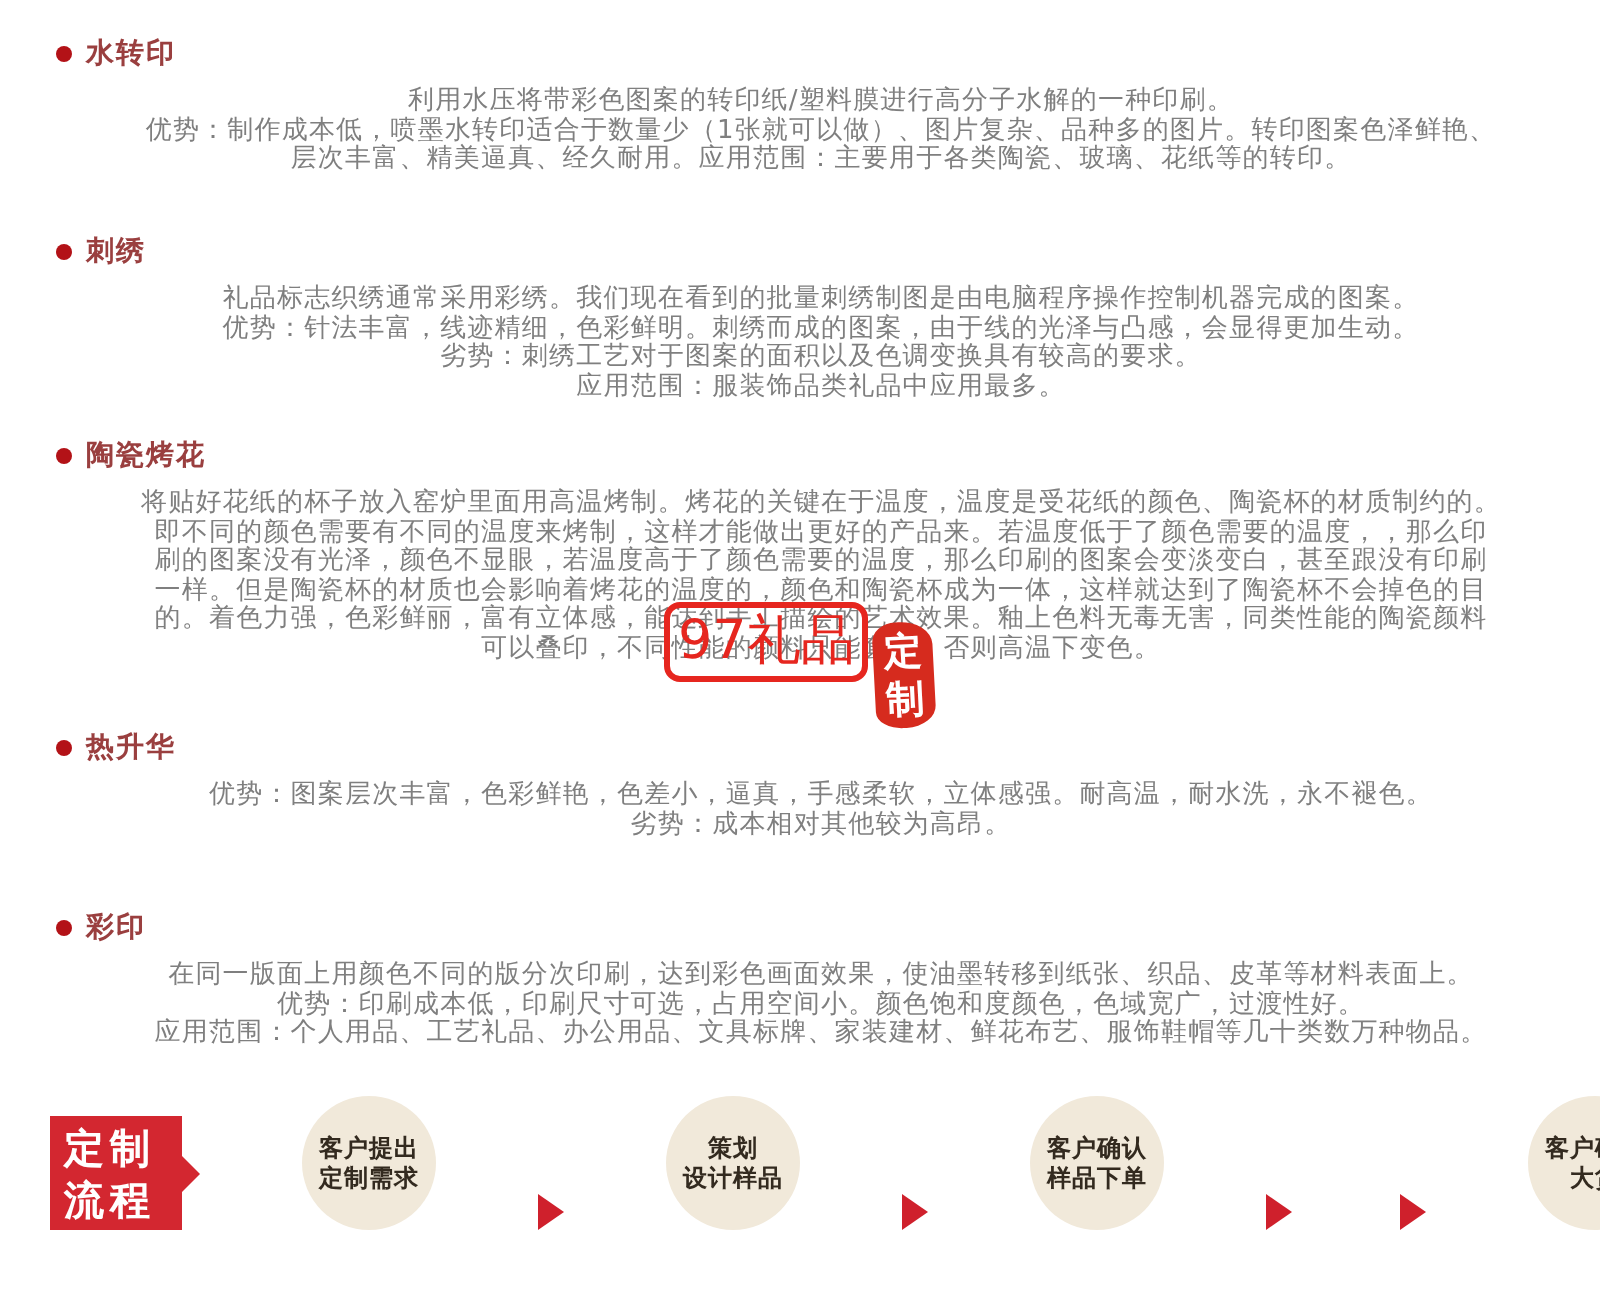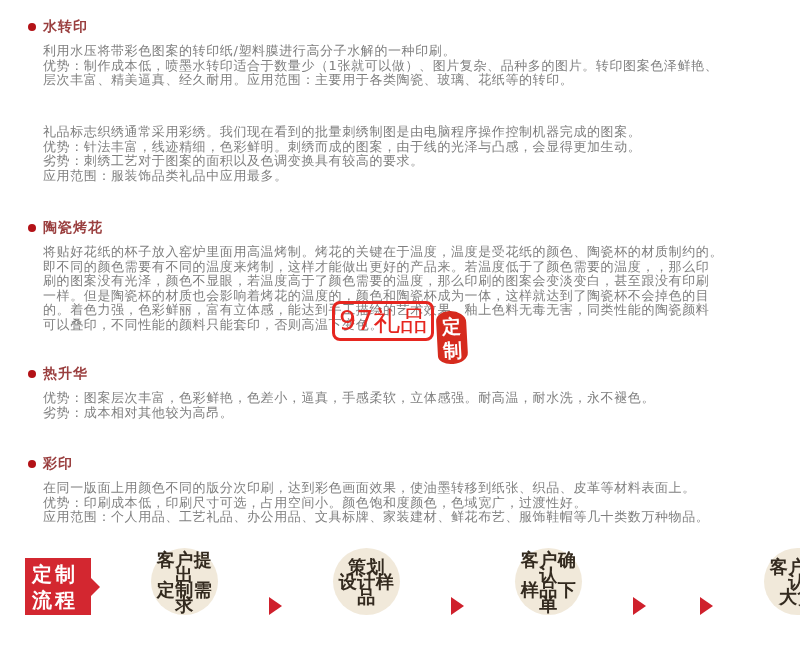--- a/index.html
+++ b/index.html
@@ -13,21 +13,21 @@
   .bullet{
     width:8px;height:8px;border-radius:50%;
     background:#b31217;margin-right:7px;flex:0 0 auto;
   }
   .sec-title{
     color:#9a3f3f;font-size:14px;font-weight:bold;letter-spacing:1px;
   }
   .sec-body{
     margin-top:8px;margin-left:15px;
     color:#7f7f7f;font-size:13px;line-height:14.6px;
-    letter-spacing:0.6px;white-space:nowrap;
+    letter-spacing:0.6px;white-space:nowrap;text-align:center;
   }
   .sec-body div{height:14.6px;}
 
   
   .watermark{
     position:absolute;left:332px;top:301px;z-index:5;
     border:3px solid #e6261f;border-radius:8px;
     color:#e6261f;font-size:27px;font-weight:normal;
     padding:0 4px;line-height:34px;letter-spacing:0px;
     background:transparent;
@@ -55,21 +55,21 @@
   }
   .flow-label .tip{
     position:absolute;right:-9px;top:50%;margin-top:-9px;
     width:0;height:0;
     border-top:9px solid transparent;border-bottom:9px solid transparent;
     border-left:9px solid #d32730;
   }
   .step{
     width:67px;height:67px;border-radius:50%;background:#f1e9da;
     display:flex;flex-direction:column;align-items:center;justify-content:center;
-    color:#332a1f;font-size:18px;font-weight:bold;line-height:15px;
+    color:#332a1f;font-size:12px;font-weight:bold;line-height:15px;
     text-align:center;flex:0 0 auto;letter-spacing:0.5px;
   }
   .step.first{margin-left:12px;}
   .arrow{
     width:0;height:0;flex:0 0 auto;margin:0 3px;
     border-top:9px solid transparent;border-bottom:9px solid transparent;
     border-left:13px solid #cf202c;
   }
 </style>
 </head>
@@ -81,20 +81,24 @@
     <span class="sec-title">水转印</span>
   </div>
   <div class="sec-body">
     <div>利用水压将带彩色图案的转印纸/塑料膜进行高分子水解的一种印刷。</div>
     <div>优势：制作成本低，喷墨水转印适合于数量少（1张就可以做）、图片复杂、品种多的图片。转印图案色泽鲜艳、</div>
     <div>层次丰富、精美逼真、经久耐用。应用范围：主要用于各类陶瓷、玻璃、花纸等的转印。</div>
   </div>
 </div>
 
 <div class="section" style="top:117px">
+  <div class="sec-head">
+    <span class="bullet"></span>
+    <span class="sec-title">刺绣</span>
+  </div>
   <div class="sec-body">
     <div>礼品标志织绣通常采用彩绣。我们现在看到的批量刺绣制图是由电脑程序操作控制机器完成的图案。</div>
     <div>优势：针法丰富，线迹精细，色彩鲜明。刺绣而成的图案，由于线的光泽与凸感，会显得更加生动。</div>
     <div>劣势：刺绣工艺对于图案的面积以及色调变换具有较高的要求。</div>
     <div>应用范围：服装饰品类礼品中应用最多。</div>
   </div>
 </div>
 
 <div class="section" style="top:219px">
   <div class="sec-head">

